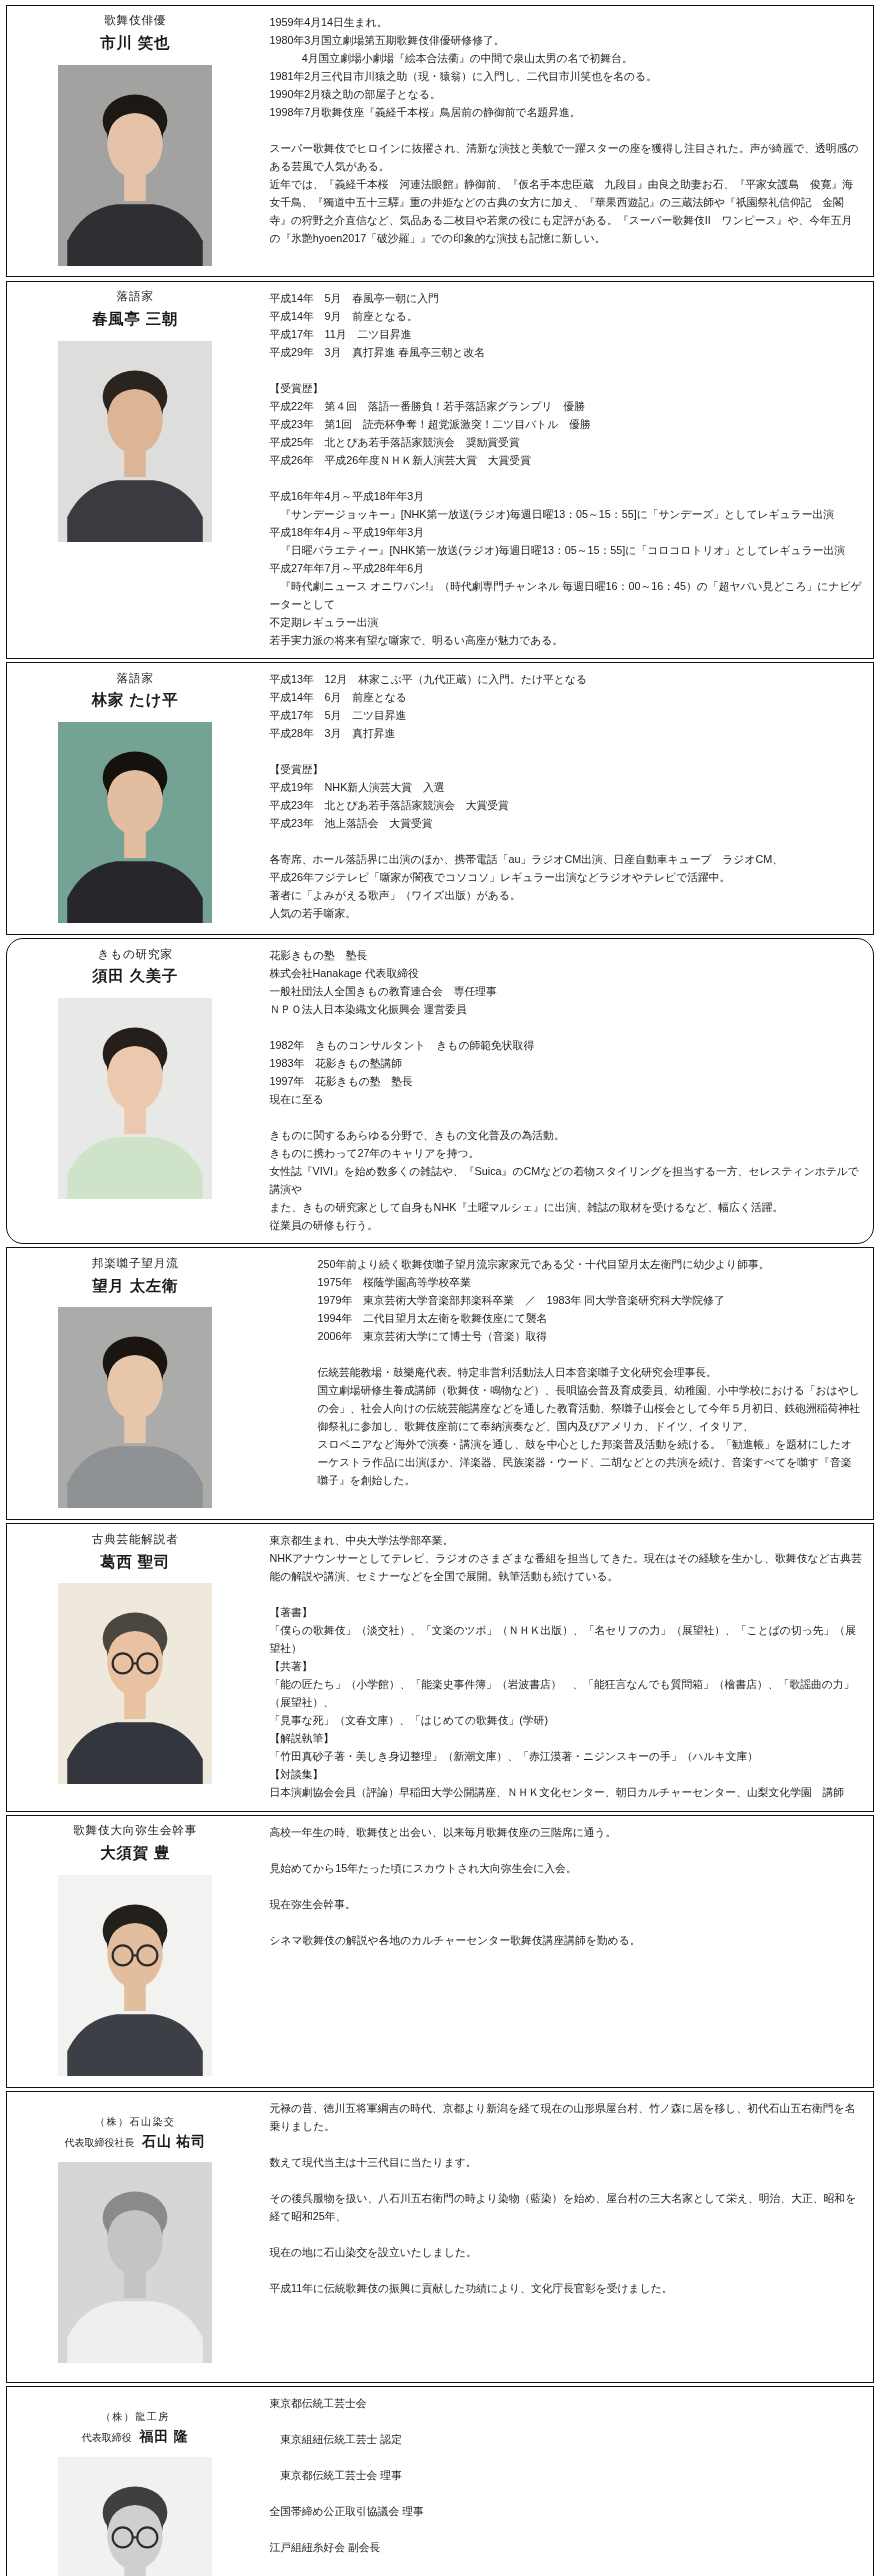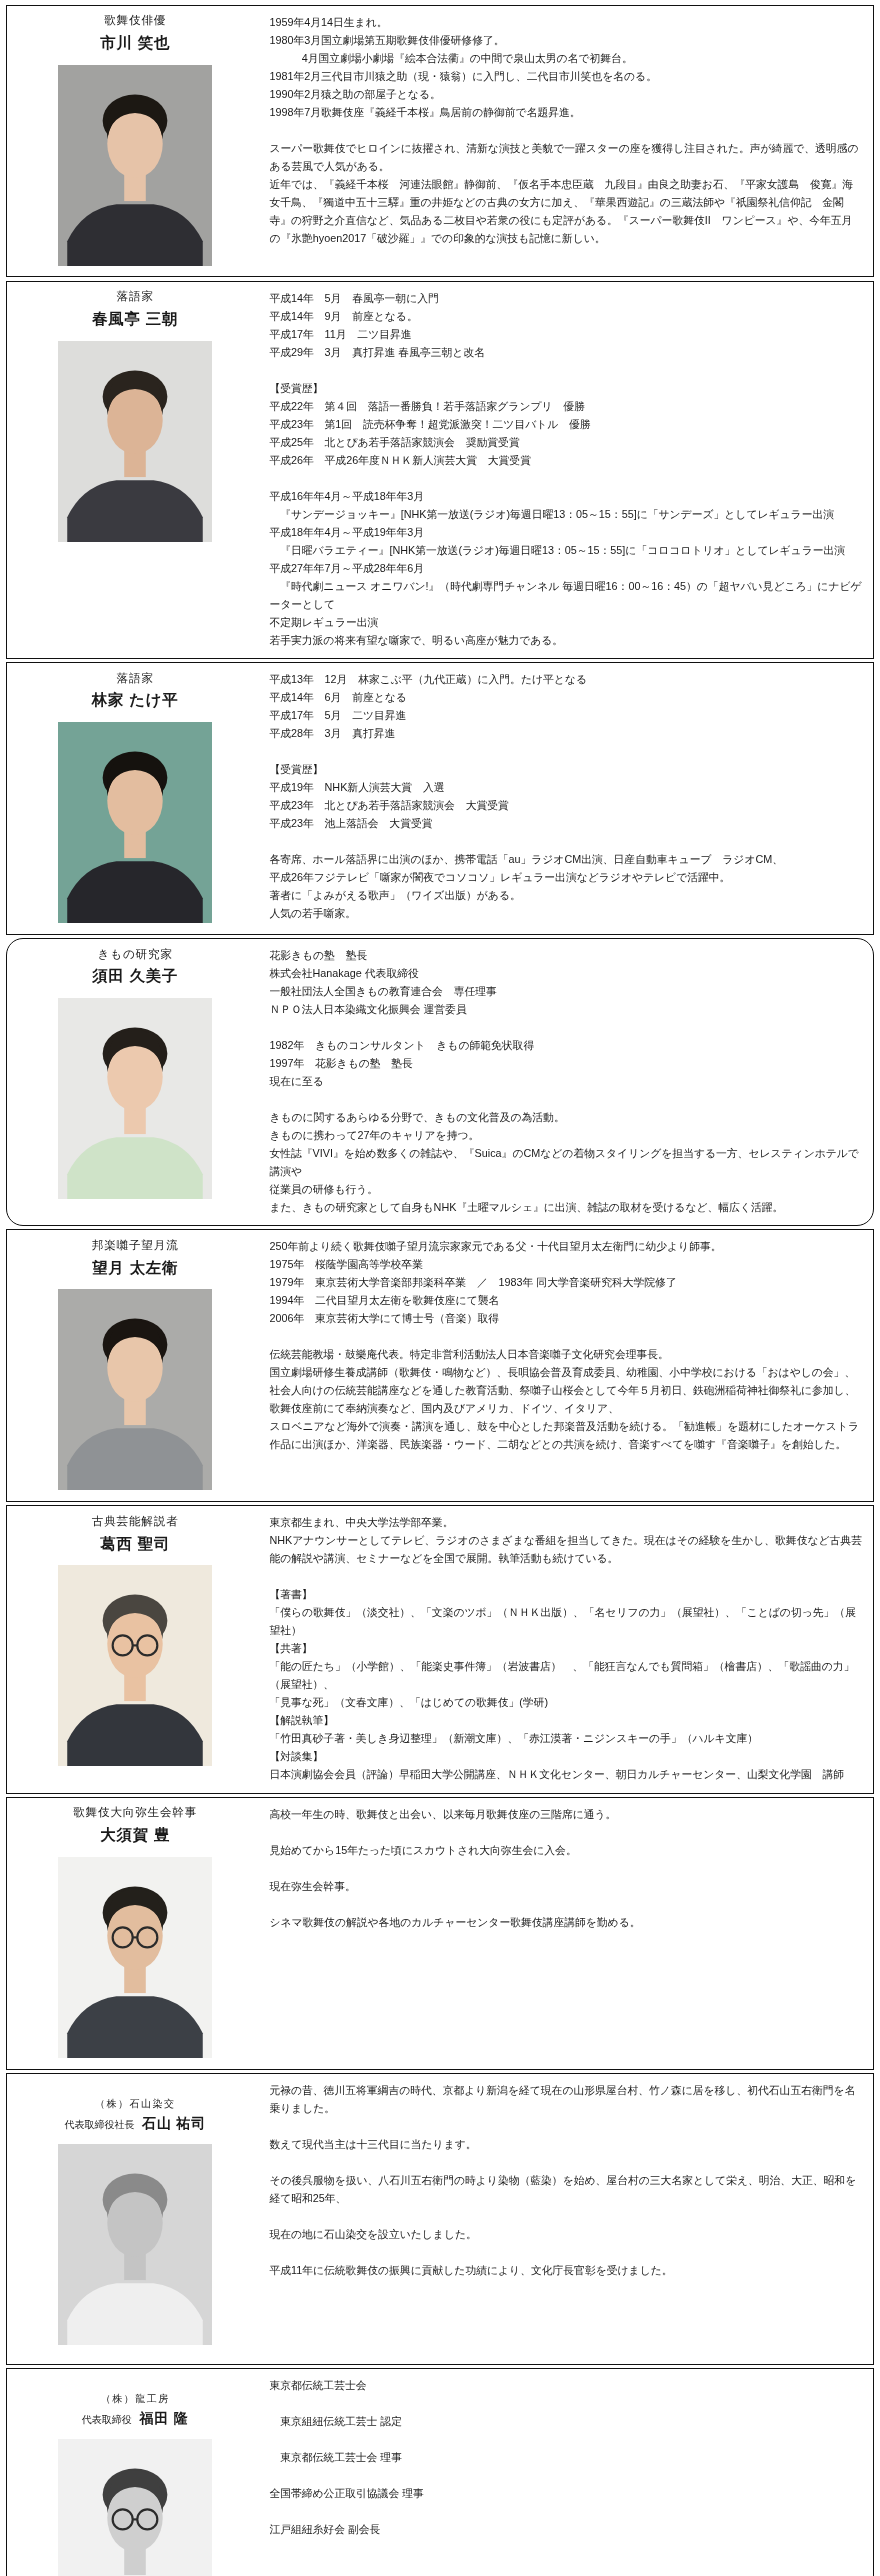--- a/index.html
+++ b/index.html
@@ -15,21 +15,21 @@
     border:0.8px solid #111;
     display:flex;
     box-sizing:border-box;
     background:#fff;
   }
   .section + .section{margin-top:3.1px;}
   .profiles > .section:nth-child(1){min-height:232px;}
   .profiles > .section:nth-child(2){min-height:371px;}
   .profiles > .section:nth-child(3){min-height:263px;}
   .profiles > .section:nth-child(4){min-height:269px;border-radius:17px;}
-  .profiles > .section:nth-child(5){min-height:225px;}
+  .profiles > .section:nth-child(5){min-height:225px;gap:48px;}
   .profiles > .section:nth-child(6){min-height:259px;}
   .profiles > .section:nth-child(7){min-height:218px;}
   .profiles > .section:nth-child(8){min-height:292px;}
   .profiles > .section:nth-child(9){min-height:216px;}
   .profiles > .section:nth-child(10){min-height:176px;}
   .left-col{
     width:256px;
     flex:0 0 256px;
     text-align:center;
     padding-top:7.7px;
@@ -213,28 +213,29 @@
         </svg>
       </div>
     </div>
     <div class="bio-col">
         <div class="bio-line">花影きもの塾　塾長</div>
         <div class="bio-line">株式会社Hanakage 代表取締役</div>
         <div class="bio-line">一般社団法人全国きもの教育連合会　専任理事</div>
         <div class="bio-line">ＮＰＯ法人日本染織文化振興会 運営委員</div>
         <div class="bio-line">&nbsp;</div>
         <div class="bio-line">1982年　きものコンサルタント　きもの師範免状取得</div>
+        <div class="bio-line">1983年　花影きもの塾講師</div>
         <div class="bio-line">1997年　花影きもの塾　塾長</div>
         <div class="bio-line">現在に至る</div>
         <div class="bio-line">&nbsp;</div>
         <div class="bio-line">きものに関するあらゆる分野で、きもの文化普及の為活動。</div>
         <div class="bio-line">きものに携わって27年のキャリアを持つ。</div>
         <div class="bio-line">女性誌『VIVI』を始め数多くの雑誌や、『Suica』のCMなどの着物スタイリングを担当する一方、セレスティンホテルで講演や</div>
+        <div class="bio-line">また、きもの研究家として自身もNHK『土曜マルシェ』に出演、雑誌の取材を受けるなど、幅広く活躍。</div>
         <div class="bio-line">従業員の研修も行う。</div>
-        <div class="bio-line">また、きもの研究家として自身もNHK『土曜マルシェ』に出演、雑誌の取材を受けるなど、幅広く活躍。</div>
       </div>
   </div>
 
   <div class="section">
     <div class="left-col">
       <div class="hdr-line1">邦楽囃子望月流</div>
       <div class="hdr-line2">
         <span class="hdr-name">望月 太左衛</span>
       </div>
       <div class="photo">

